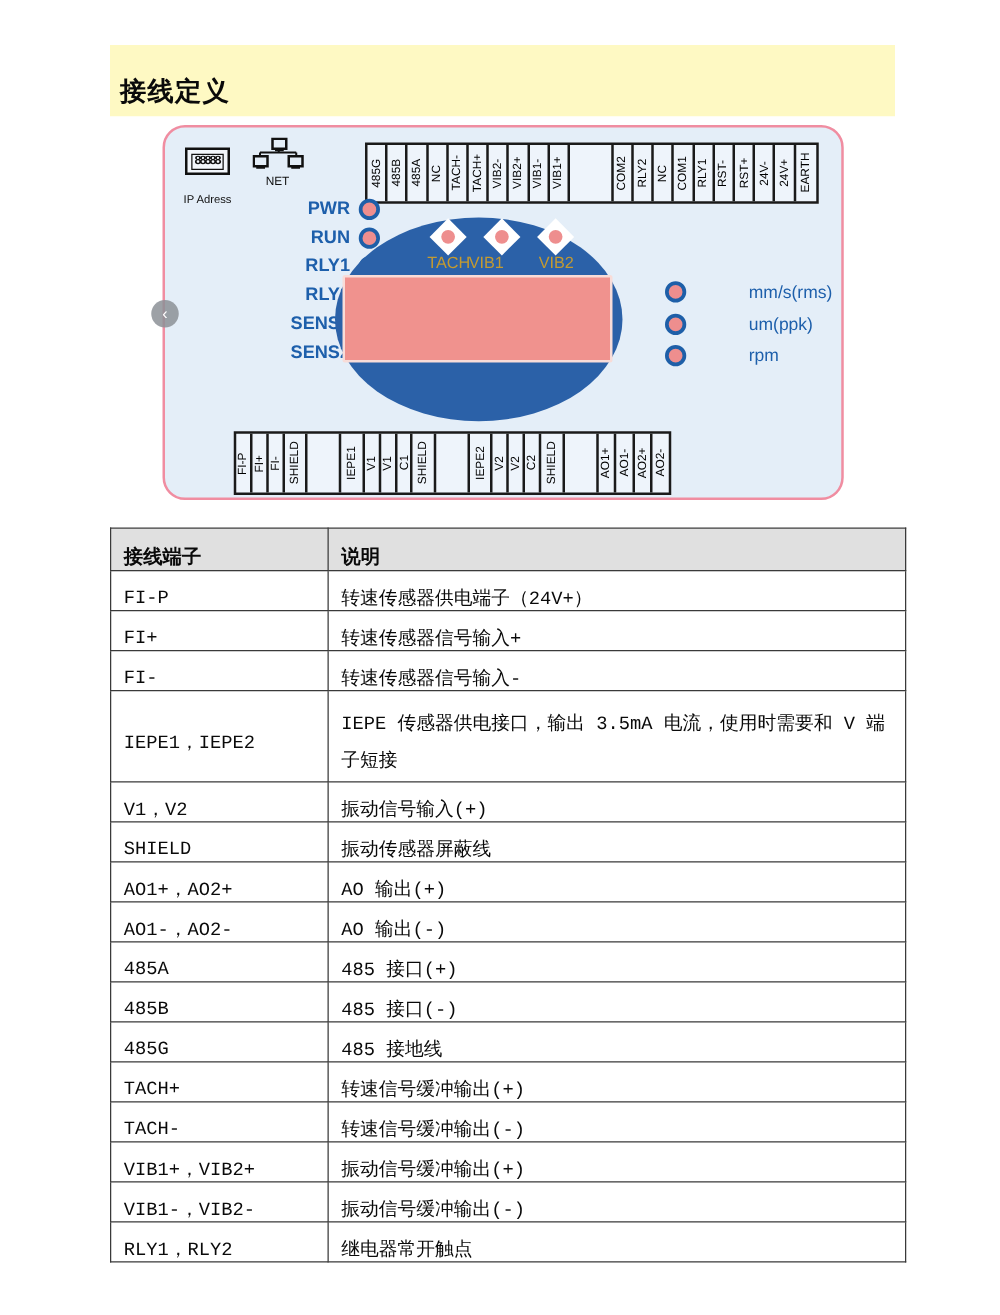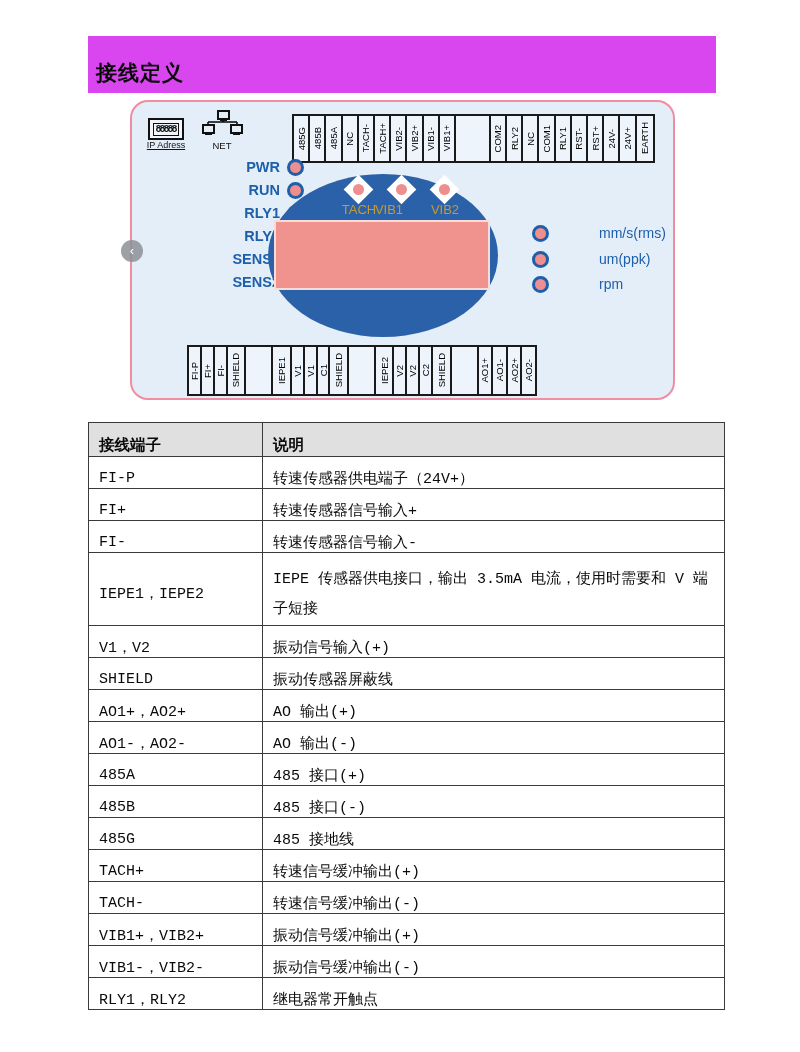--- a/index.html
+++ b/index.html
@@ -1,36 +1,36 @@
 <!DOCTYPE html>
 <html><head>
 <meta charset="utf-8">
 <style>
   * { margin:0; padding:0; box-sizing:border-box; }
   html,body { width:800px; height:1052px; background:#ffffff; font-family:"Liberation Sans", sans-serif; }
   #page { position:relative; width:800px; height:1052px; background:#ffffff; overflow:hidden; }
 
   
   .title-bar { position:absolute; left:88px; top:36px; width:628px; height:57px;
-    background:#d946ef; display:flex; align-items:center; padding:16px 0 0 8px; }
+    background:#fef9c3; display:flex; align-items:center; padding:16px 0 0 8px; }
   .title-bar h1 { font-size:21px; font-weight:bold; color:#0a0a0a; letter-spacing:1px; }
 
   
   .device { position:absolute; left:130px; top:100px; width:545px; height:300px;
     background:#e4eef8; border:2px solid #f08da1; border-radius:18px; }
 
   .nav-circle { position:absolute; left:-11px; top:138px; width:22px; height:22px; border-radius:50%;
     background:rgba(140,145,150,0.85); color:#fff; display:flex; align-items:center; justify-content:center;
     font-size:13px; line-height:1; padding-bottom:2px; }
 
   .ip-icon { position:absolute; left:16px; top:16px; width:36px; height:22px; border:2px solid #111;
     background:#f2f6fb; display:flex; align-items:center; justify-content:center; }
   .ip-icon .digits { font-family:"Liberation Mono", monospace; font-size:10px; font-weight:bold;
     letter-spacing:-2px; color:#111; border:1px solid #111; padding:0 2px 0 1px; line-height:11px; }
-  .ip-label { position:absolute; left:6px; top:38px; width:56px; text-align:center; font-size:9px; color:#111;text-decoration:underline; }
+  .ip-label { position:absolute; left:6px; top:52px; width:56px; text-align:center; font-size:9px; color:#111; }
 
   .net-icon { position:absolute; left:70px; top:8px; }
   .net-label { position:absolute; left:68px; top:38px; width:44px; text-align:center; font-size:9.5px; color:#111; }
 
   
   .strip { position:absolute; display:flex; background:#eef4fb; border:2px solid #1a1a1a; }
   .strip-top { left:160px; top:12px; width:363px; height:49px; }
   .strip-bottom { left:55px; top:243px; width:350px; height:51px; }
   .strip > div { flex:1; border-right:2px solid #1a1a1a; display:flex; align-items:center; justify-content:center;
     overflow:hidden; }

